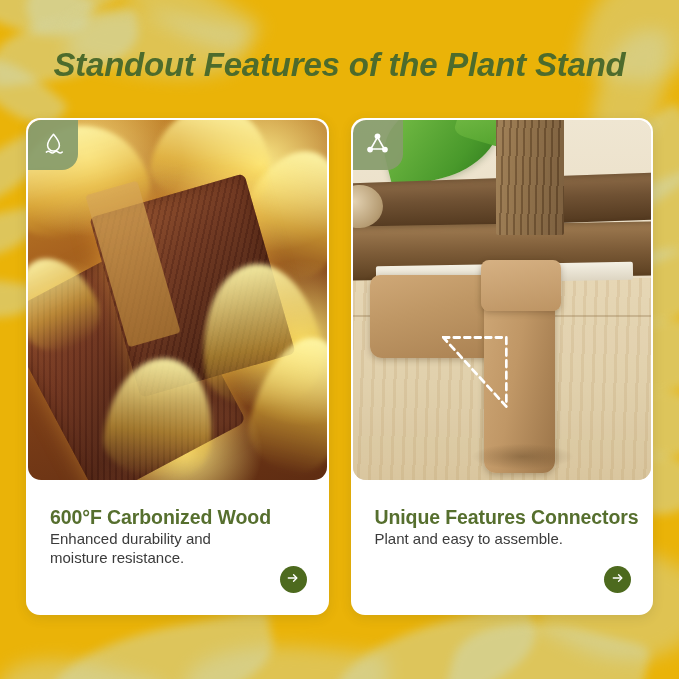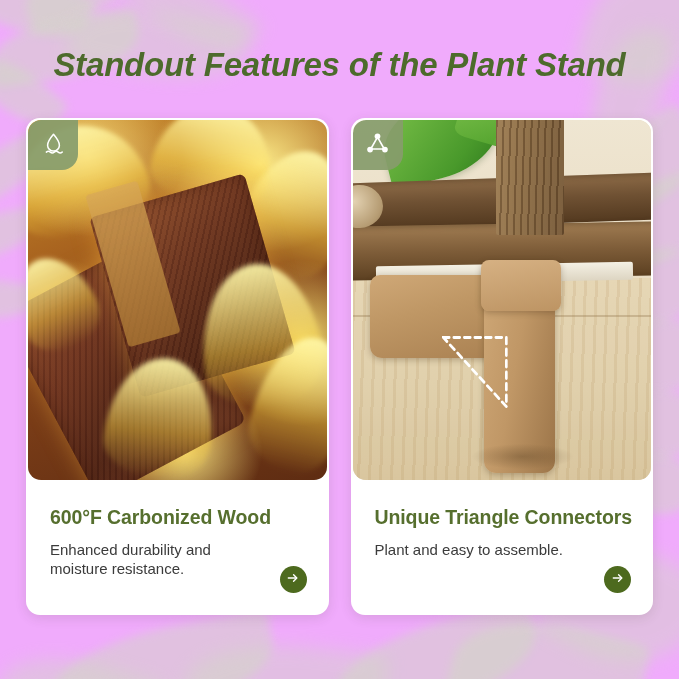--- a/index.html
+++ b/index.html
@@ -7,21 +7,21 @@
   html, body {
     width:679px; height:679px;
     overflow:hidden;
     background:#ffffff;
     font-family:"Liberation Sans", sans-serif;
   }
 
   #stage {
     position:relative;
     width:679px; height:679px;
-    background:#f0abfc;
+    background:#eab308;
     overflow:hidden;
   }
 
   
   .leaf-layer { position:absolute; inset:0; pointer-events:none; }
 
   .leaf {
     position:absolute;
     background:#cfdcc0;
     border-radius:62% 8% 62% 8%;
@@ -256,21 +256,20 @@
     padding:26px 24px 0 24px;
   }
   .card-title {
     font-size:19.5px;
     font-weight:bold;
     color:#566f2e;
     letter-spacing:-.1px;
     white-space:nowrap;
   }
   .card-desc {
-    margin-top:11px;
     font-size:15px;
     line-height:1.28;
     color:#3b3b3b;
     max-width:210px;
   }
   .arrow-btn {
     position:absolute;
     right:22px; bottom:22px;
     width:27px; height:27px;
     border-radius:50%;
@@ -396,21 +395,21 @@
               <path d="M16 8.5 L24 22.5 L8 22.5 Z"></path>
               <circle cx="16" cy="7.5" r="3.4" fill="#ffffff" stroke="none"></circle>
               <circle cx="7.2" cy="23.2" r="3.4" fill="#ffffff" stroke="none"></circle>
               <circle cx="24.8" cy="23.2" r="3.4" fill="#ffffff" stroke="none"></circle>
             </svg>
           </span>
         </div>
       </div>
 
       <div class="card-body">
-        <div class="card-title">Unique Triangle Connectors</div>
+        <div class="card-title">Unique Features Connectors</div>
         <div class="card-desc">Plant and easy to assemble.</div>
         <button class="arrow-btn">
           <span>
             <svg width="14" height="14" viewBox="0 0 24 24" fill="none" stroke="#ffffff" stroke-width="2.4" stroke-linecap="round" stroke-linejoin="round">
               <path d="M4 12 h14"></path>
                 <path d="M13 6.5 L18.5 12 L13 17.5"></path>
             </svg>
           </span>
         </button>
       </div>

